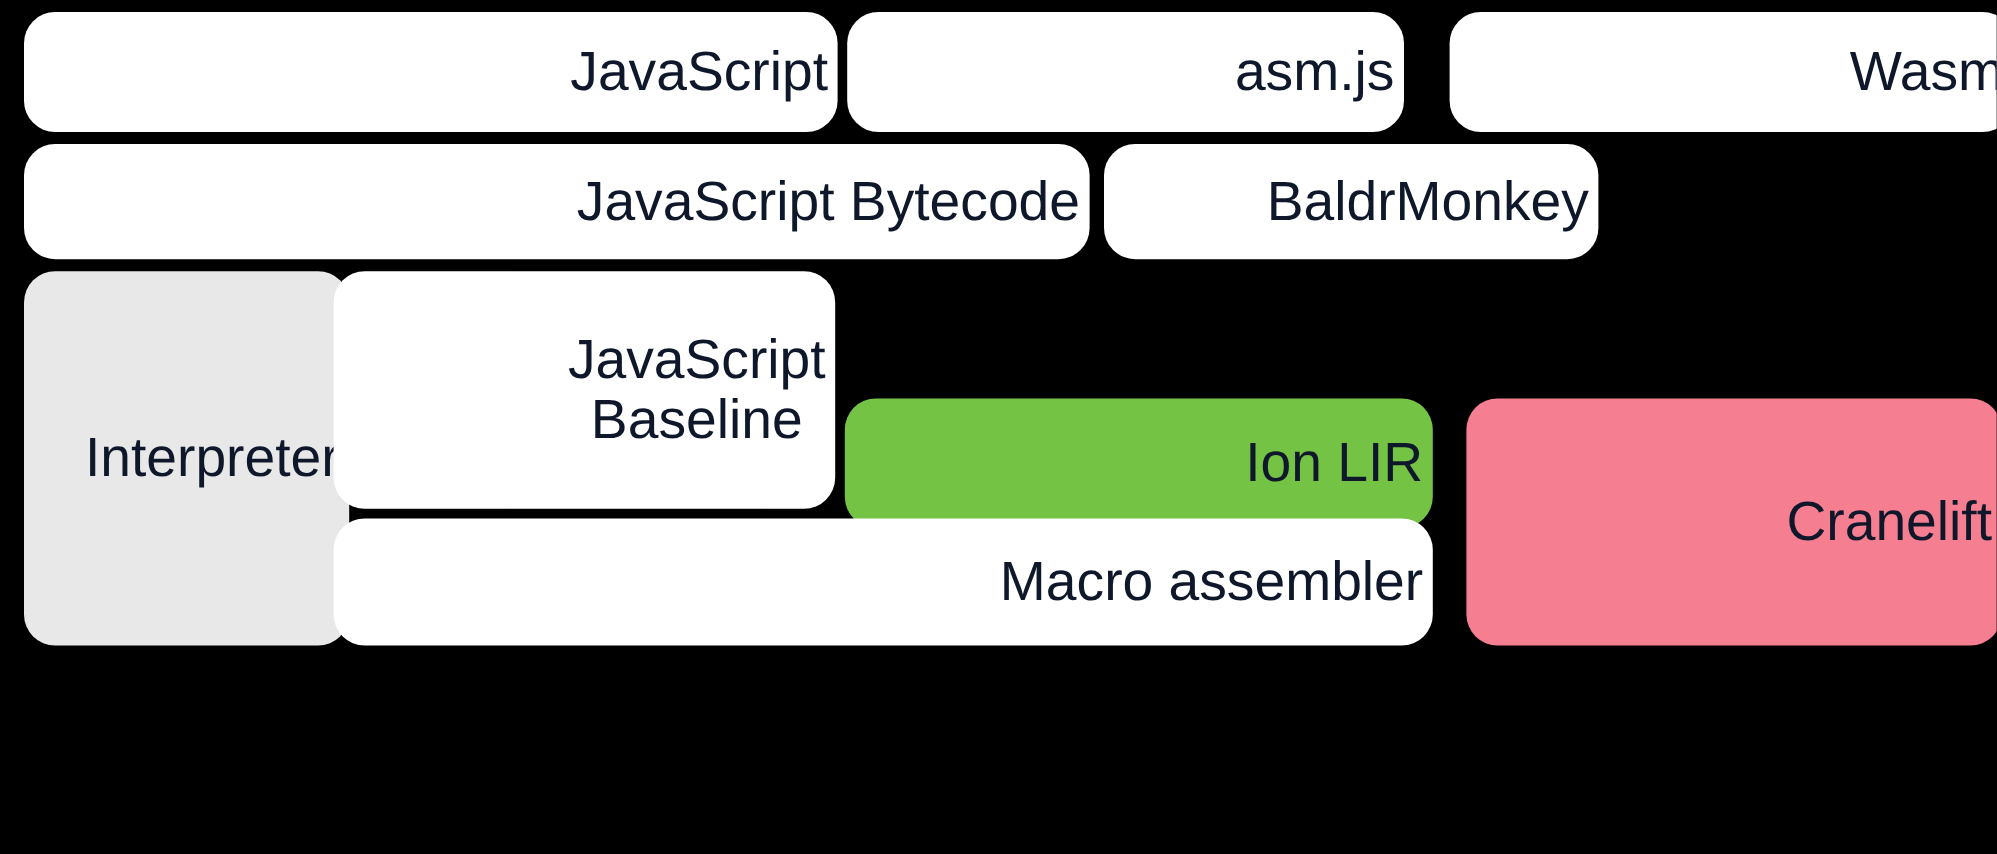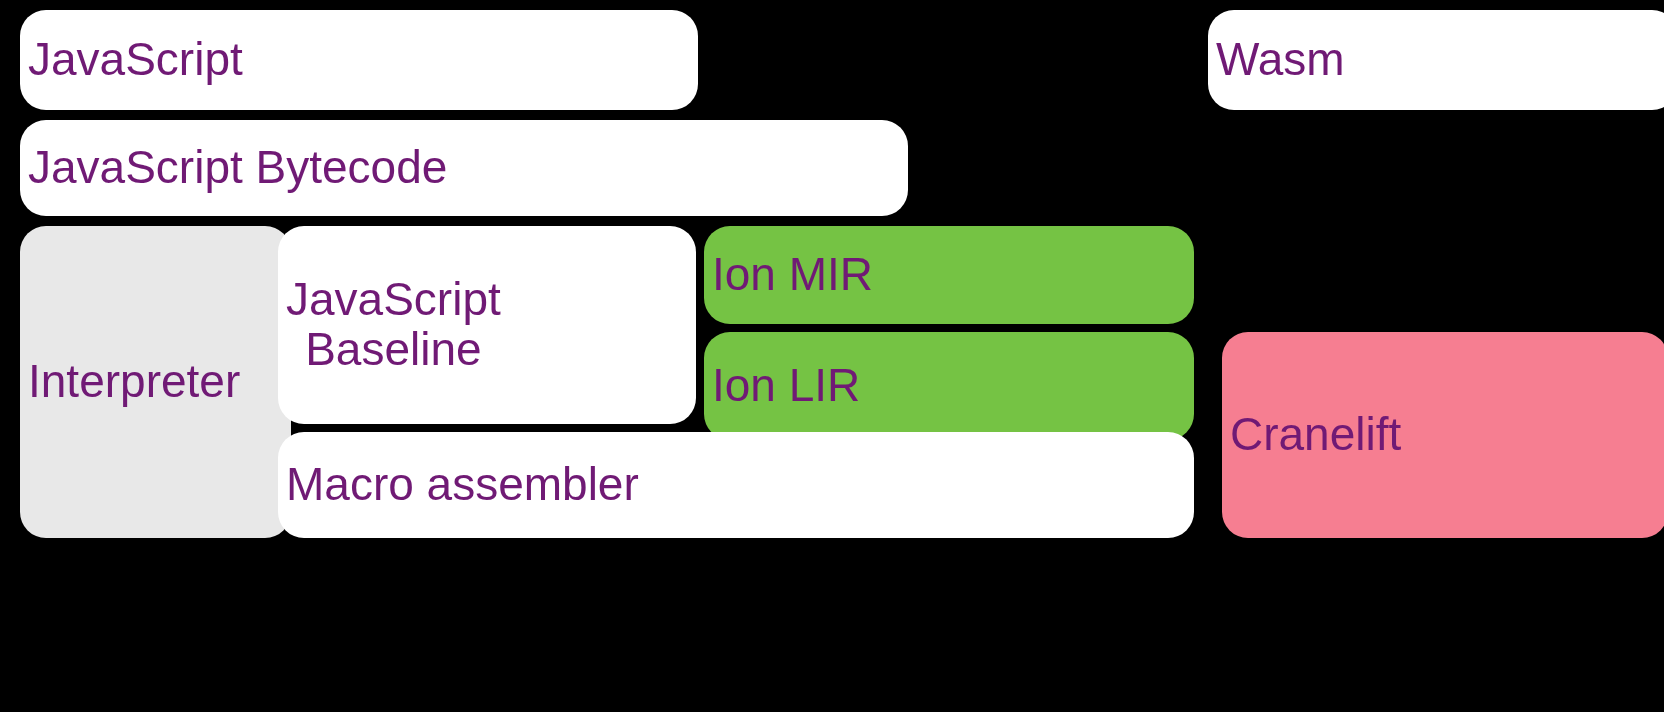--- a/index.html
+++ b/index.html
@@ -15,43 +15,44 @@
     width: 1664px;
     height: 712px;
     background: #000000;
     overflow: hidden;
   }
   .node {
     position: absolute;
     box-sizing: border-box;
     display: flex;
     align-items: center;
-    justify-content: flex-start;
+    justify-content: flex-end;
     text-align: center;
     border-radius: 26px;
-    color: #701a75;
+    color: #0f172a;
     font-size: 46px;
     font-weight: 400;
     line-height: 1.08;
     letter-spacing: 0px;
     white-space: pre-line;
     padding: 0 8px;
   }
   .fill-white { background: #FFFFFF; }
   .fill-gray  { background: #E8E8E8; }
   .fill-green { background: #75C344; }
   .fill-pink  { background: #F67E91; margin-left: 20px; }
 </style>
 </head>
 <body>
 
 <div id="stage" style="background: rgb(0, 0, 0);">
     <div class="node fill-white" style="left: 20px; top: 10px; width: 678px; height: 100px;"><span>JavaScript</span></div>
+    <div class="node fill-white" style="left: 706px; top: 10px; width: 464px; height: 100px;"><span>asm.js</span></div>
     <div class="node fill-white" style="left: 1208px; top: 10px; width: 470px; height: 100px;"><span>Wasm</span></div>
     <div class="node fill-white" style="left: 20px; top: 120px; width: 888px; height: 96px;"><span>JavaScript Bytecode</span></div>
+    <div class="node fill-white" style="left: 920px; top: 120px; width: 412px; height: 96px;"><span>BaldrMonkey</span></div>
     <div class="node fill-gray" style="left: 20px; top: 226px; width: 271px; height: 312px;"><span>Interpreter</span></div>
     <div class="node fill-white" style="left: 278px; top: 226px; width: 418px; height: 198px;"><span>JavaScript
 Baseline</span></div>
-    <div class="node fill-green" style="left: 704px; top: 226px; width: 490px; height: 98px;"><span>Ion MIR</span></div>
     <div class="node fill-green" style="left: 704px; top: 332px; width: 490px; height: 108px;"><span>Ion LIR</span></div>
     <div class="node fill-white" style="left: 278px; top: 432px; width: 916px; height: 106px;"><span>Macro assembler</span></div>
     <div class="node fill-pink" style="left: 1202px; top: 332px; width: 446px; height: 206px;"><span>Cranelift</span></div>
   </div>
 
 </body></html>

